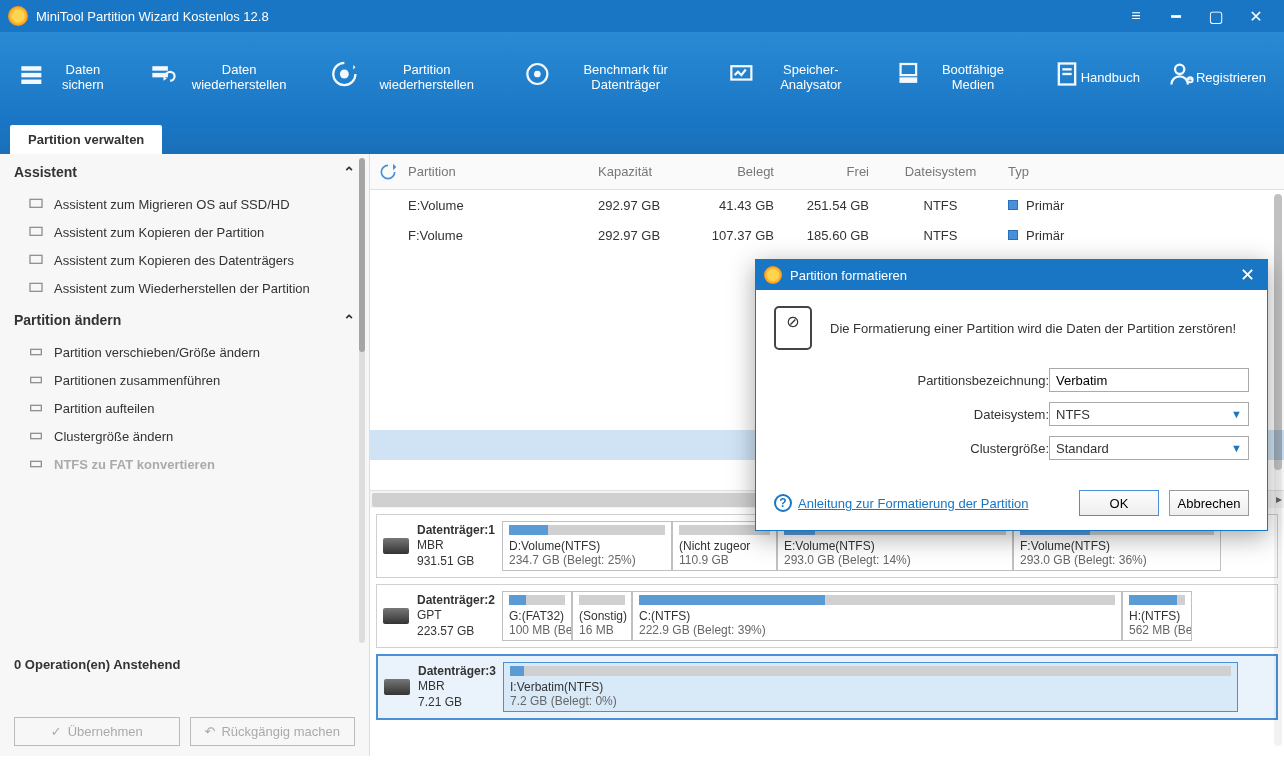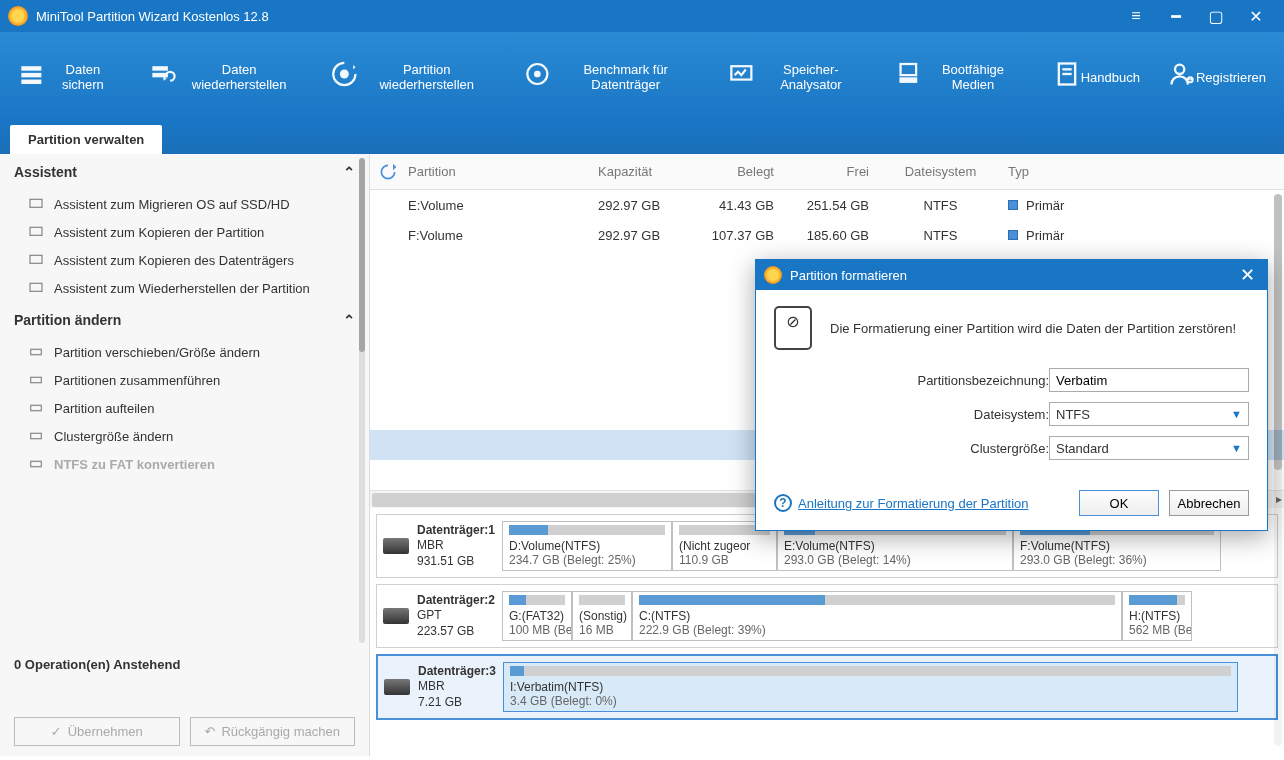--- a/index.html
+++ b/index.html
@@ -486,21 +486,21 @@
               <div>MBR</div>
               <div>7.21 GB</div>
             </div>
           </div>
           <div class="disk-parts">
             <div class="part-chip sel" style="width:735px">
               <div class="bar">
                 <div class="fill" style="width:2%"></div>
               </div>
               <div class="pname">I:Verbatim(NTFS)</div>
-              <div class="psize">3.4 GB (Belegt: 0%)</div>
+              <div class="psize">7.2 GB (Belegt: 0%)</div>
             </div>
           </div>
         </div>
       </div>
 
     <div class="content-vscroll">
         <div class="track"></div>
         <div class="thumb"></div>
       </div>
 

